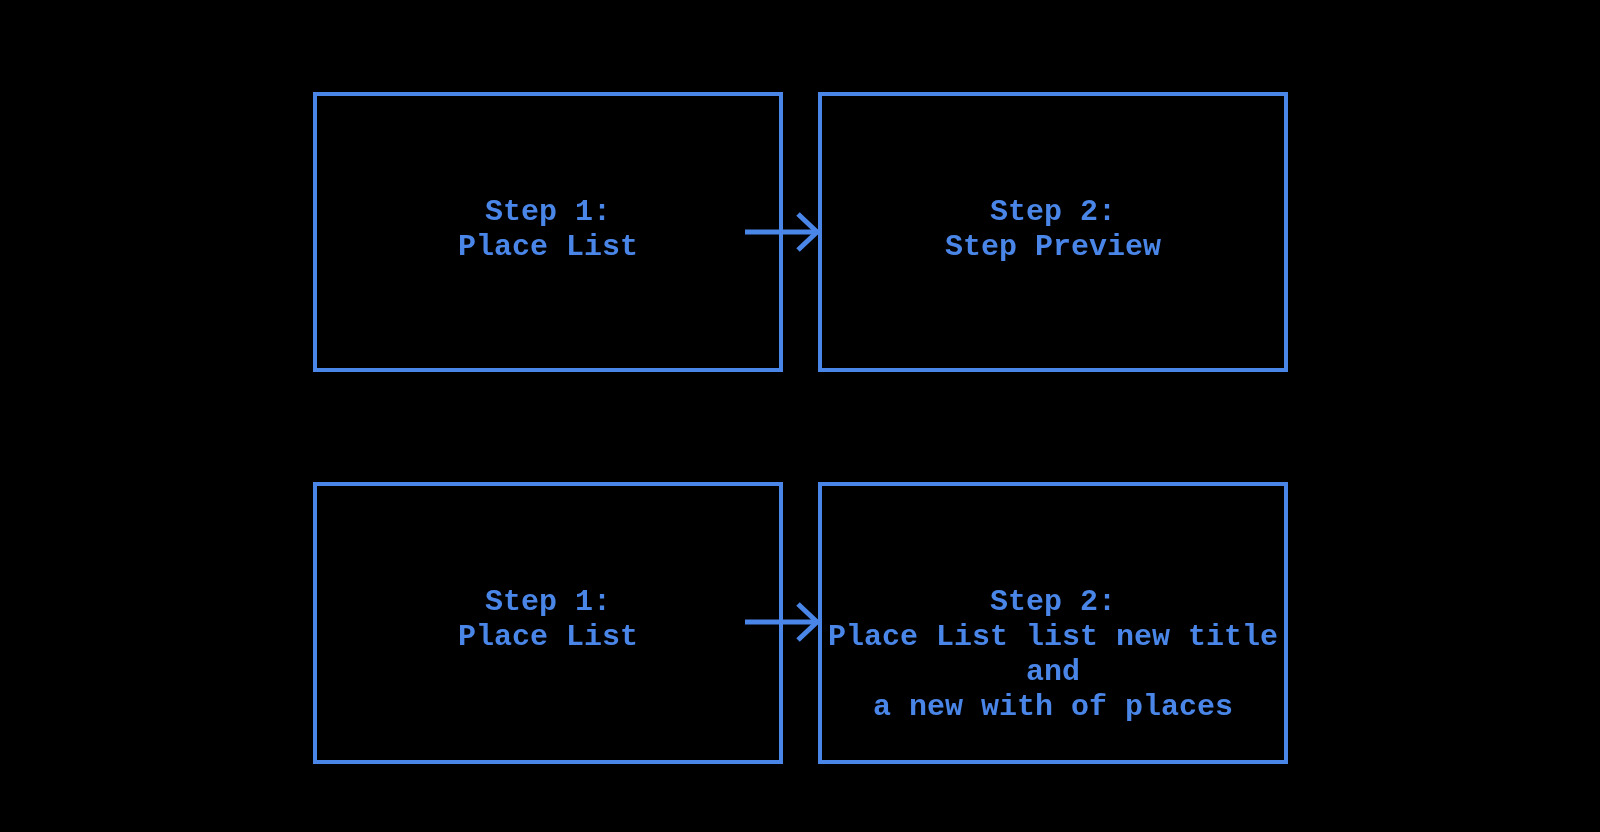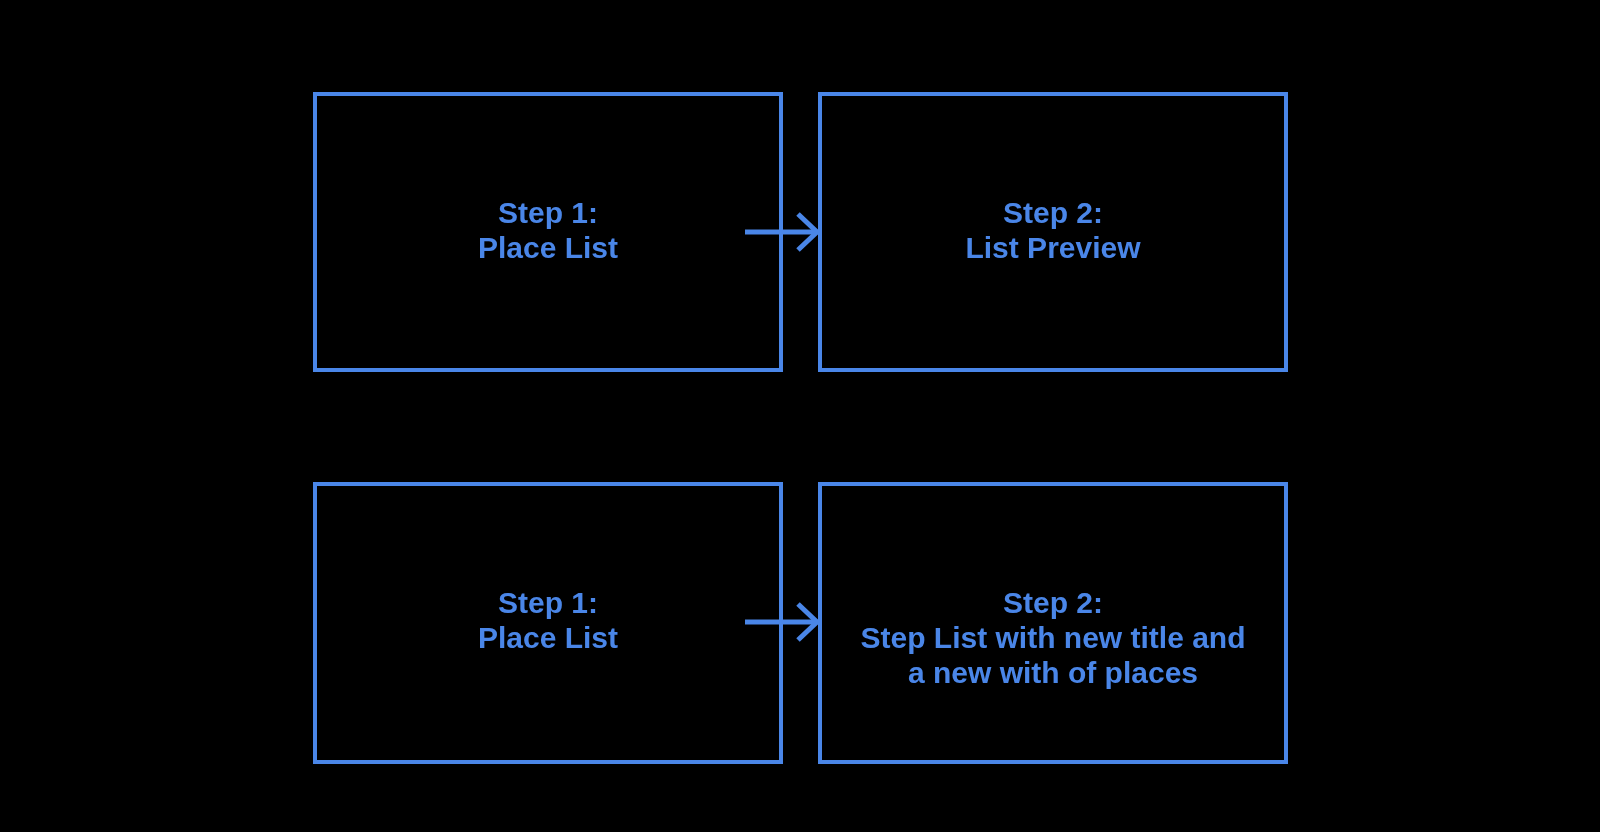--- a/index.html
+++ b/index.html
@@ -12,20 +12,21 @@
     height: 832px;
     background: var(--bg);
     overflow: hidden;
     font-family: "Liberation Sans", sans-serif;
   }
   .canvas {
     position: relative;
     width: 1600px;
     height: 672px;
     background: var(--bg);
+    font-family: Liberation Mono, monospace;
   }
   .step-box {
     position: absolute;
     border: 4px solid var(--accent);
     background: transparent;
     display: flex;
     flex-direction: column;
     align-items: center;
   }
   .box-tl { left: 313px; top: 92px;  width: 470px; height: 280px; }
@@ -70,39 +71,39 @@
   <div class="flow-arrow arrow-top">
     <svg viewBox="0 0 90 50">
       <line x1="7" y1="25" x2="76" y2="25"></line>
       <polyline points="60,7 79,25 60,43"></polyline>
     </svg>
   </div>
 
   <div class="step-box box-tr">
     <div class="step-label">
       <div>Step 2:</div>
-      <div>List Preview</div>
+      <div>Step Preview</div>
     </div>
   </div>
 
   <div class="step-box box-bl">
     <div class="step-label">
       <div>Step 1:</div>
       <div>Place List</div>
     </div>
   </div>
 
   <div class="flow-arrow arrow-bottom">
     <svg viewBox="0 0 90 50">
       <line x1="7" y1="25" x2="76" y2="25"></line>
       <polyline points="60,7 79,25 60,43"></polyline>
     </svg>
   </div>
 
   <div class="step-box box-br">
     <div class="step-label">
       <div>Step 2:</div>
-      <div>Step List with new title and</div>
+      <div>Place List list new title and</div>
       <div>a new with of places</div>
     </div>
   </div>
 
 </div>
 
 </body></html>

